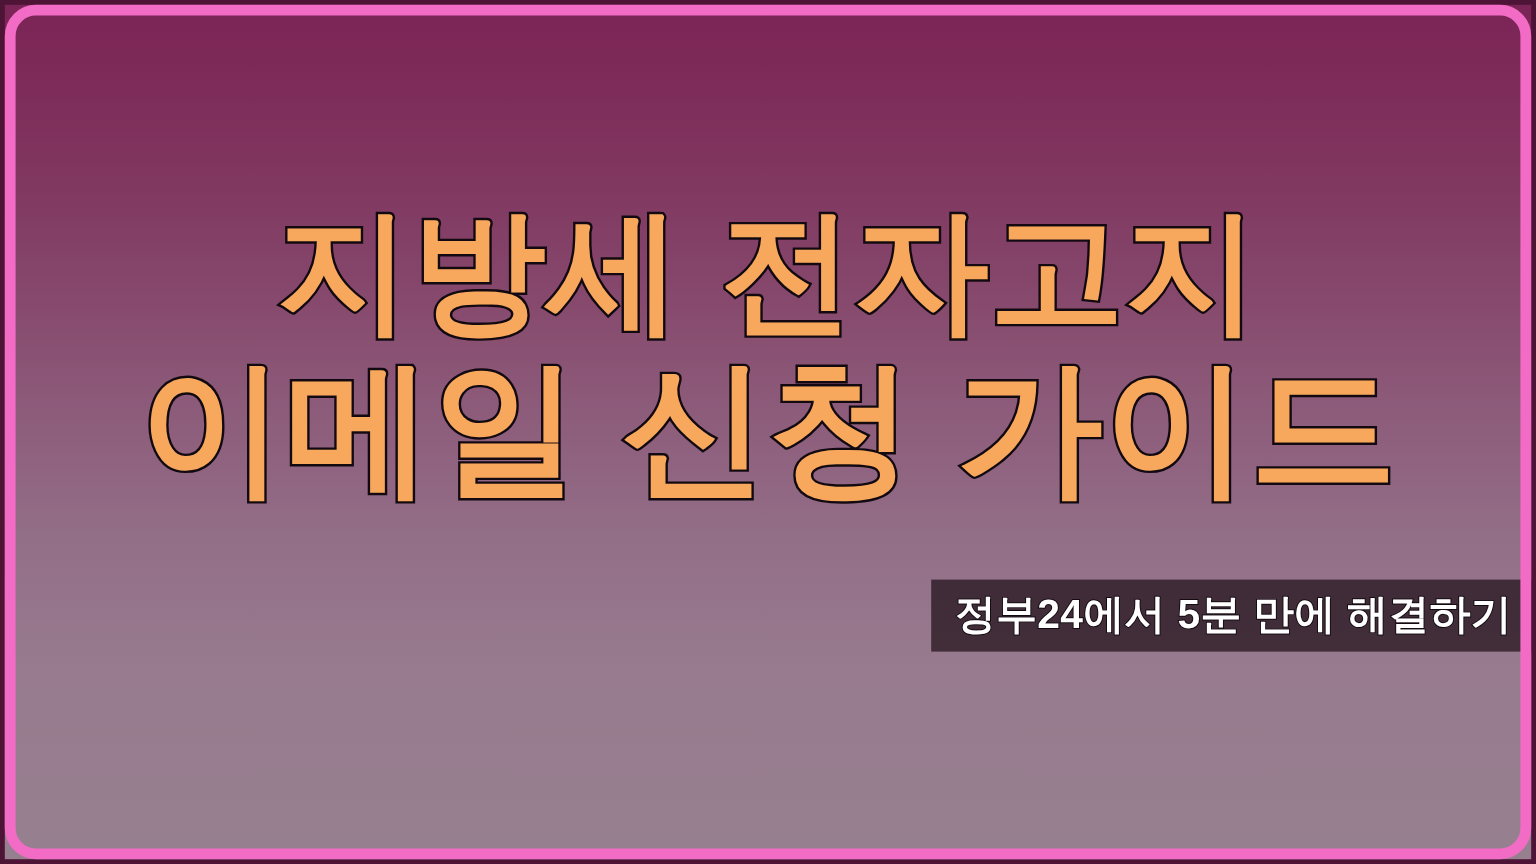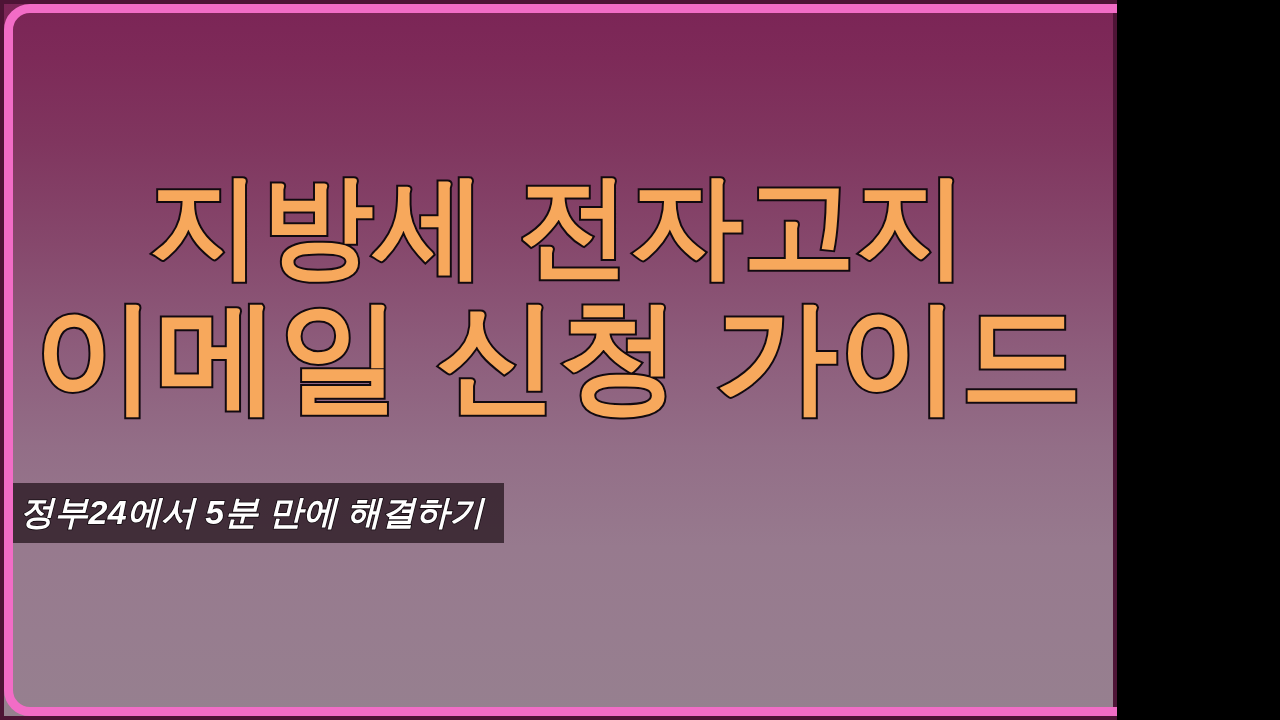--- a/index.html
+++ b/index.html
@@ -12,21 +12,21 @@
   body {
     width: 1280px;
     height: 720px;
     overflow: hidden;
     font-family: "Liberation Sans", "DejaVu Sans", sans-serif;
   }
 
   
   .card {
     position: relative;
-    width: 1117px;
+    width: 1280px;
     height: 720px;
     box-sizing: border-box;
     background: linear-gradient(
         180deg,
         #7b2456 0%,
         #7d2a58 8%,
         #80365f 20%,
         #86486c 34%,
         #8d5c7b 48%,
         #936e87 62%,
@@ -98,26 +98,25 @@
     left: 0;
     right: 0;
     top: 288px;
     font-size: 122px;
     text-align: center;
   }
 
   
   .subtitle-wrap {
     position: absolute;
-    left: 0;
+    left: 16px;
     right: 0;
     top: 483px;
     display: flex;
-    justify-content: flex-start;
-    font-style: italic;
+    justify-content: flex-end;
   }
 
   .subtitle {
     display: inline-block;
     background: rgba(28, 14, 22, 0.70);
     color: #ffffff;
     font-weight: 700;
     font-size: 34px;
     line-height: 1.0;
     padding: 12px 20px 14px 20px;

